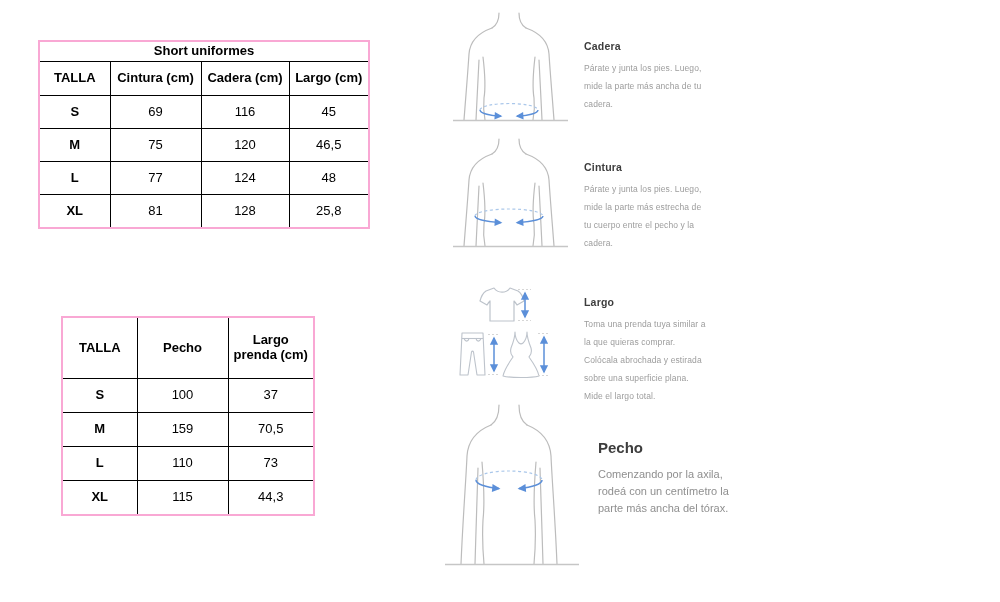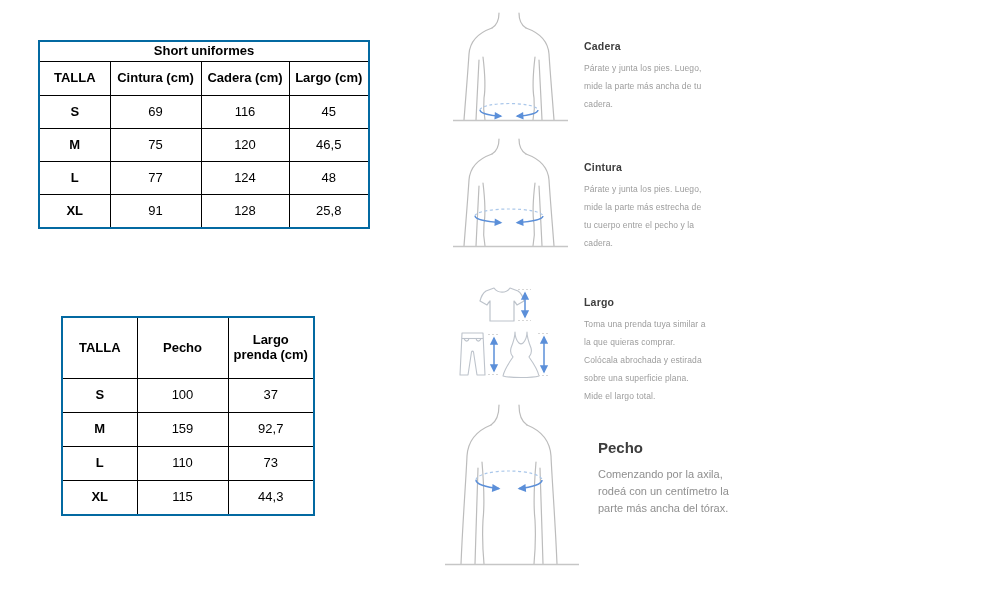--- a/index.html
+++ b/index.html
@@ -10,21 +10,21 @@
     overflow: hidden;
     font-family: "Liberation Sans", sans-serif;
     color: #000;
   }
   .abs { position: absolute; }
 
   
   table.sztable {
     border-collapse: collapse;
     table-layout: fixed;
-    border: 2px solid #0369a1;
+    border: 2px solid #f9a8d4;
     background: #fff;
     padding-left: 9px;
   }
   table.sztable td {
     border: 1px solid #000;
     text-align: center;
     vertical-align: middle;
     padding: 0 4px;
     font-size: 13px;
     line-height: 1.15;
@@ -108,21 +108,21 @@
       <td>46,5</td>
     </tr>
     <tr class="row-data">
       <td class="tcell-size">L</td>
       <td>77</td>
       <td>124</td>
       <td>48</td>
     </tr>
     <tr class="row-data">
       <td class="tcell-size">XL</td>
-      <td>91</td>
+      <td>81</td>
       <td>128</td>
       <td>25,8</td>
     </tr>
   </tbody>
 </table>
 
 <table class="sztable abs" id="camiseta-table" style="left:61px; top:316px; width:252px;">
   <colgroup>
       <col style="width:75px">
       <col style="width:91px">
@@ -136,21 +136,21 @@
 prenda (cm)</td>
     </tr>
     <tr class="row-data">
       <td class="tcell-size">S</td>
       <td>100</td>
       <td>37</td>
     </tr>
     <tr class="row-data">
       <td class="tcell-size">M</td>
       <td>159</td>
-      <td>92,7</td>
+      <td>70,5</td>
     </tr>
     <tr class="row-data">
       <td class="tcell-size">L</td>
       <td>110</td>
       <td>73</td>
     </tr>
     <tr class="row-data">
       <td class="tcell-size">XL</td>
       <td>115</td>
       <td>44,3</td>

